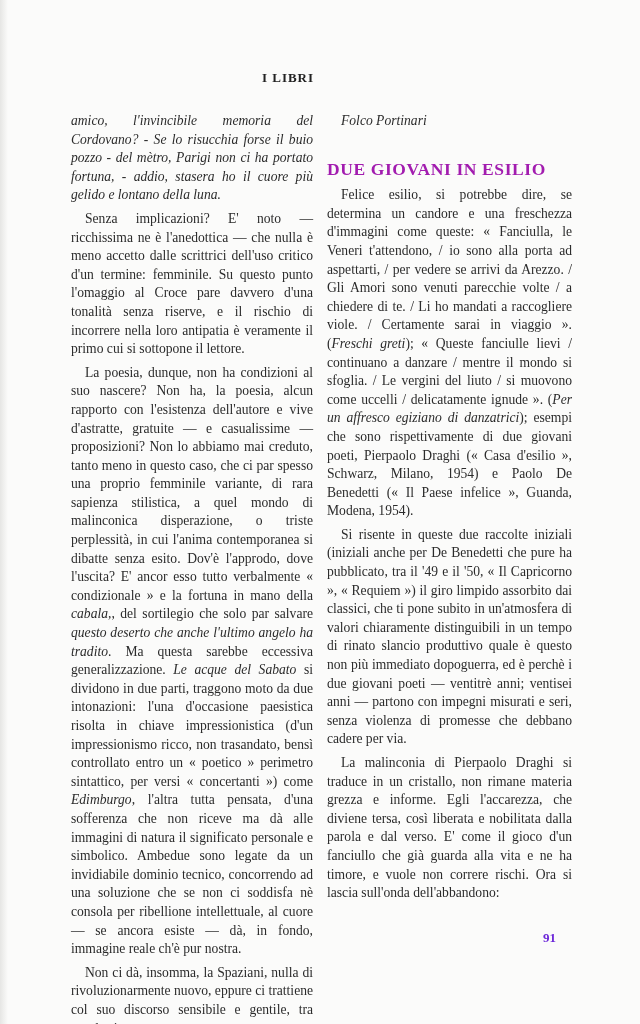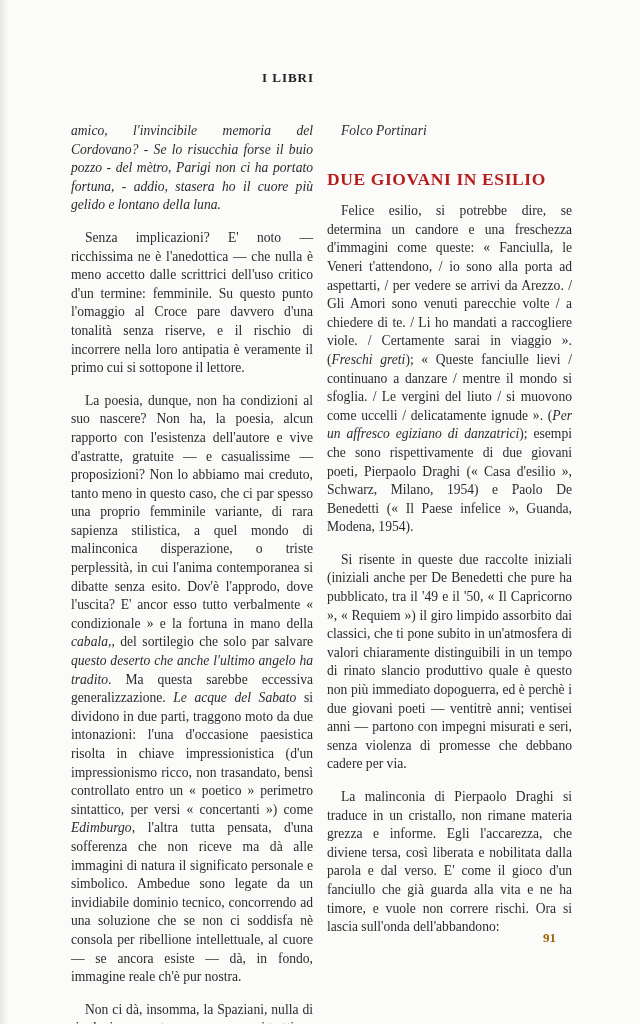--- a/index.html
+++ b/index.html
@@ -24,37 +24,37 @@
   }
   .col {
     position: absolute; top: 108px; width: 242px;
     font-family: "Liberation Serif", serif;
     font-size: 13.6px; line-height: 18.6px;
     text-align: justify;
     color: #2b2b2b;
   }
   .col.left { left: 71px; }
   .col.right { left: 327px; width: 245px; }
-  .col p { margin: 14px 0 5px 0; text-indent: 14px; font-family: Liberation Serif, serif; }
+  .col p { margin: 4px 0 5px 0; text-indent: 14px; font-family: Liberation Serif, serif; }
   .col p.noindent { text-indent: 0; }
   .col p.italic-block { font-style: italic; }
   .signature {
     font-style: italic; margin: 0 0 0 0; text-indent: 0;
   }
   .section-title {
     margin: 29px 0 8px 0;
     font-family: "Liberation Serif", serif;
     font-weight: bold; font-size: 17.5px; letter-spacing: 0.6px;
     text-indent: 0; text-align: left;
-    color: #b91c1c;
+    color: #a21caf;
   }
   .page-number {
     position: absolute; top: 930px; left: 543px;
     font-family: "Liberation Serif", serif;
-    font-weight: bold; font-size: 13px; color: #a16207;
+    font-weight: bold; font-size: 13px; color: #6d28d9;
   }
   em { font-style: italic; }
 </style>
 </head>
 <body>
 
 <div class="page-edge"></div>
 
 <div class="running-head">I LIBRI</div>
 

